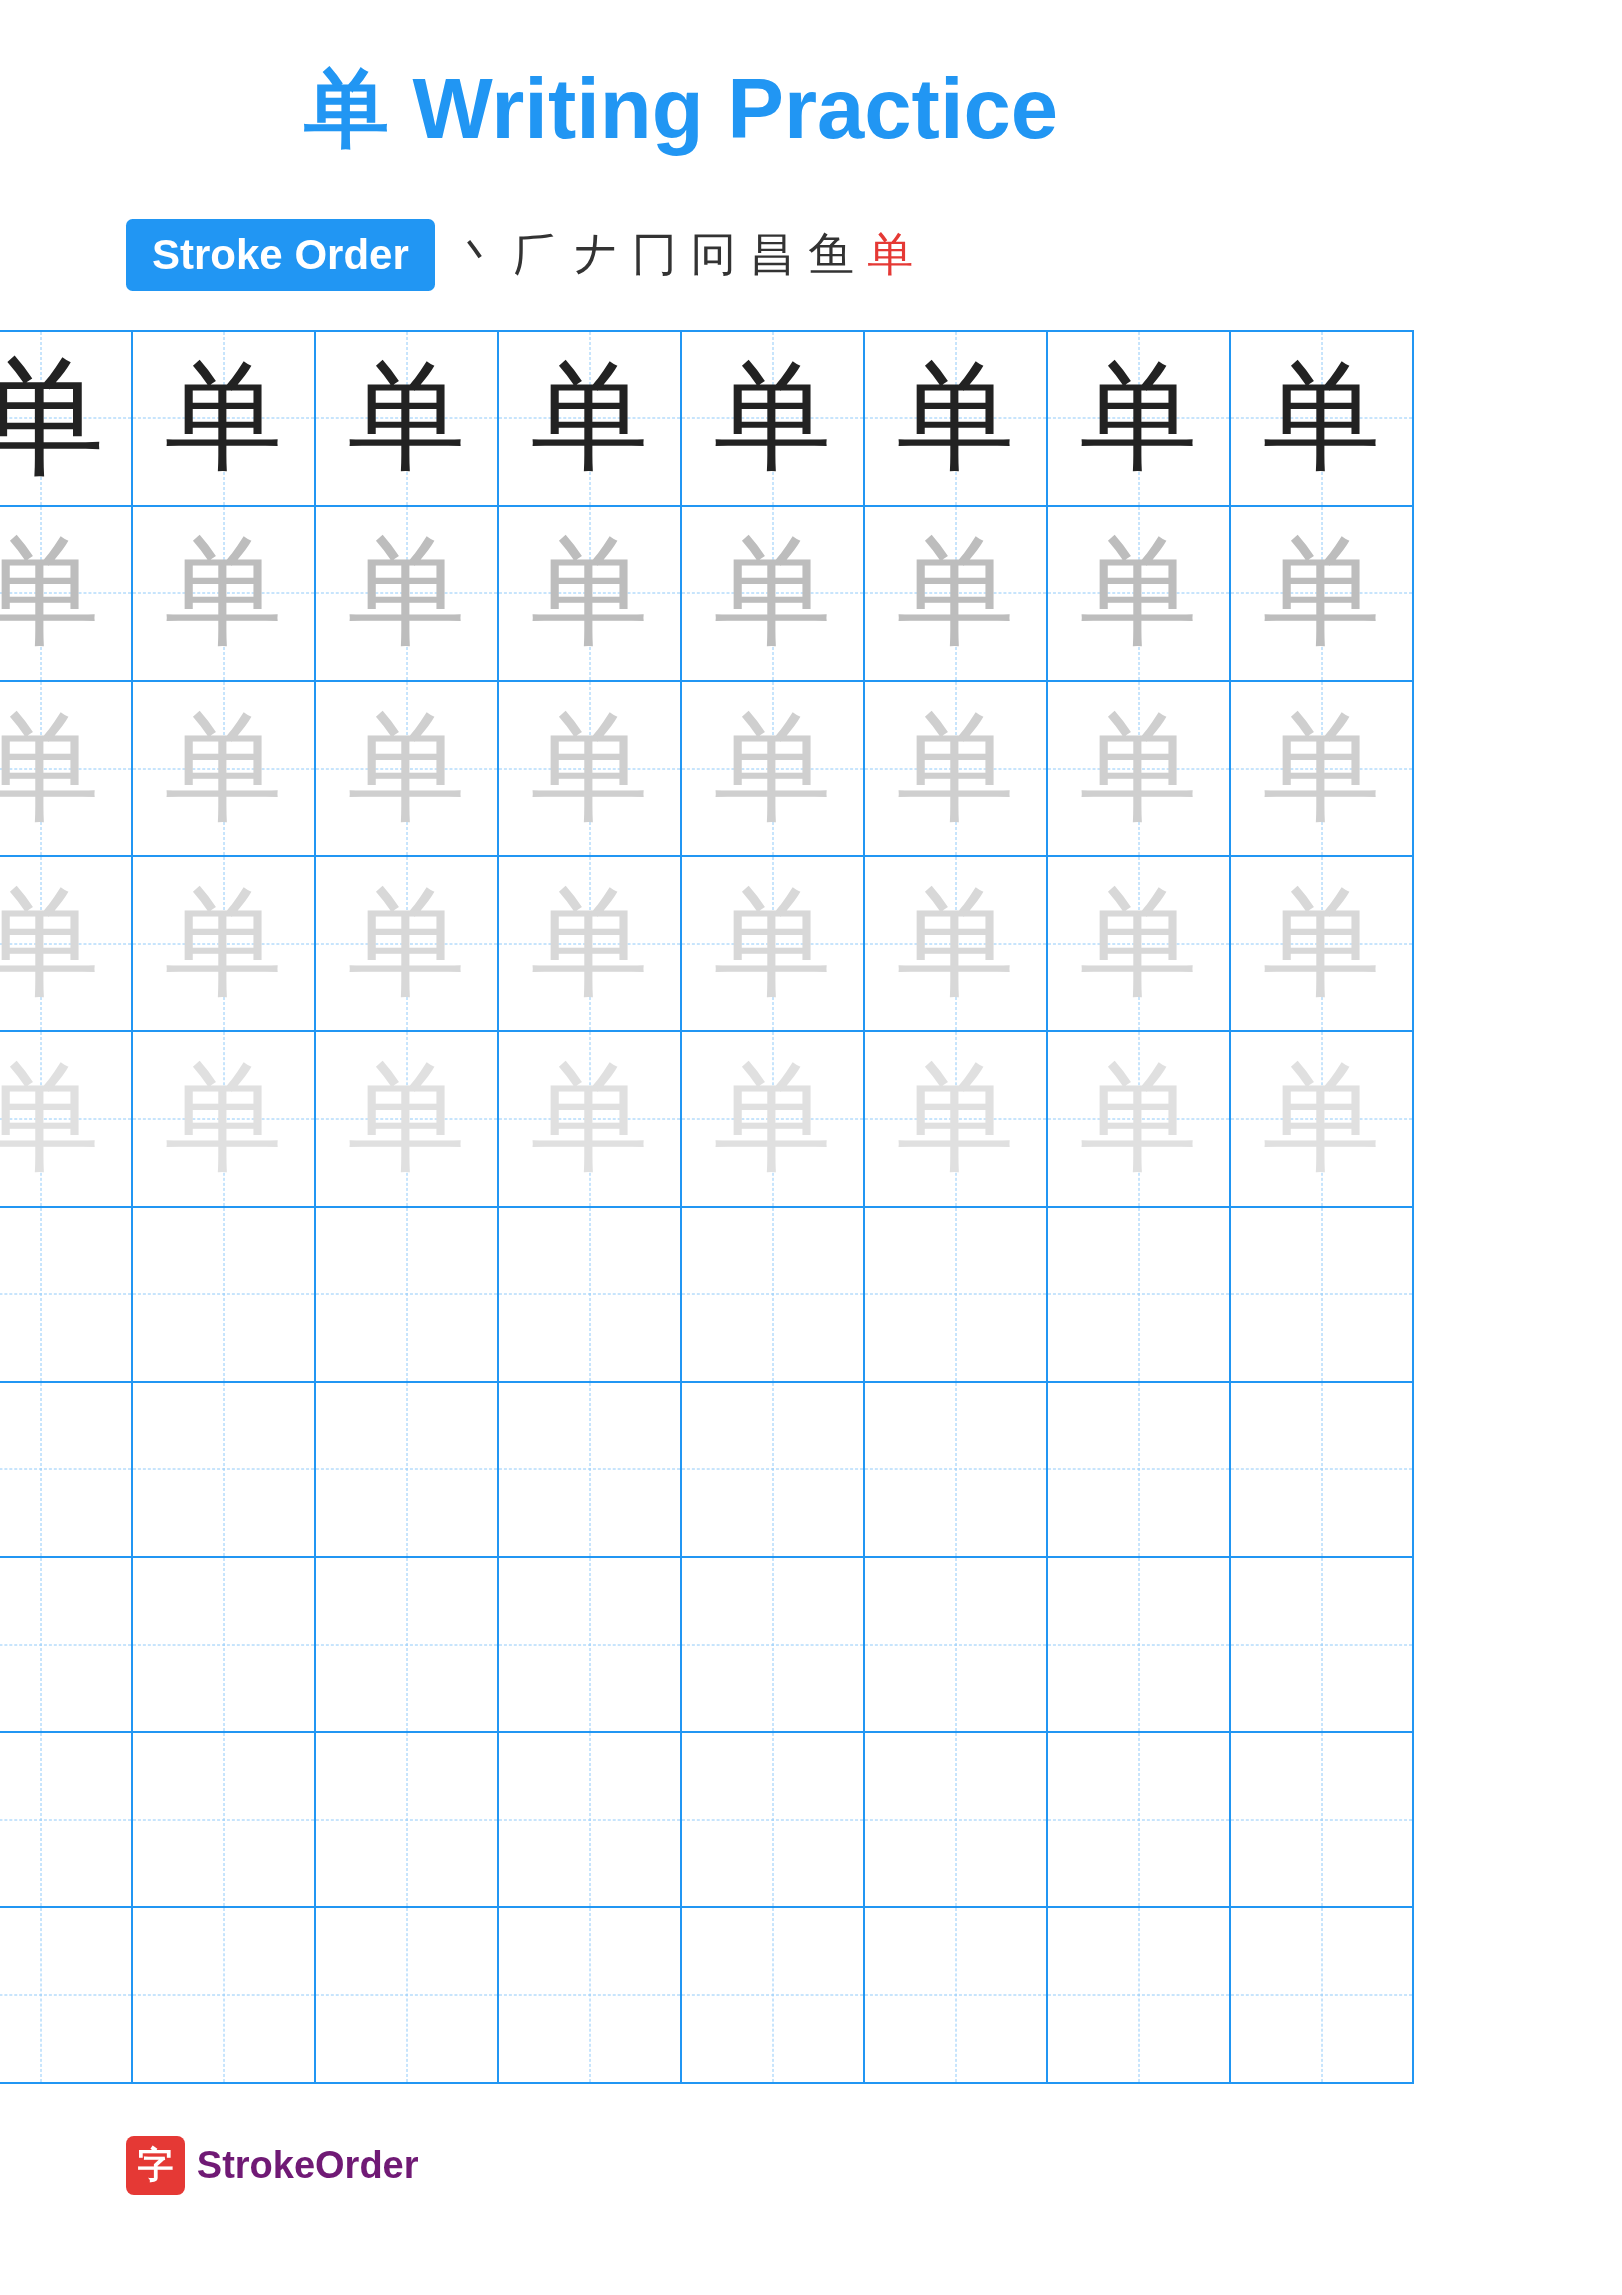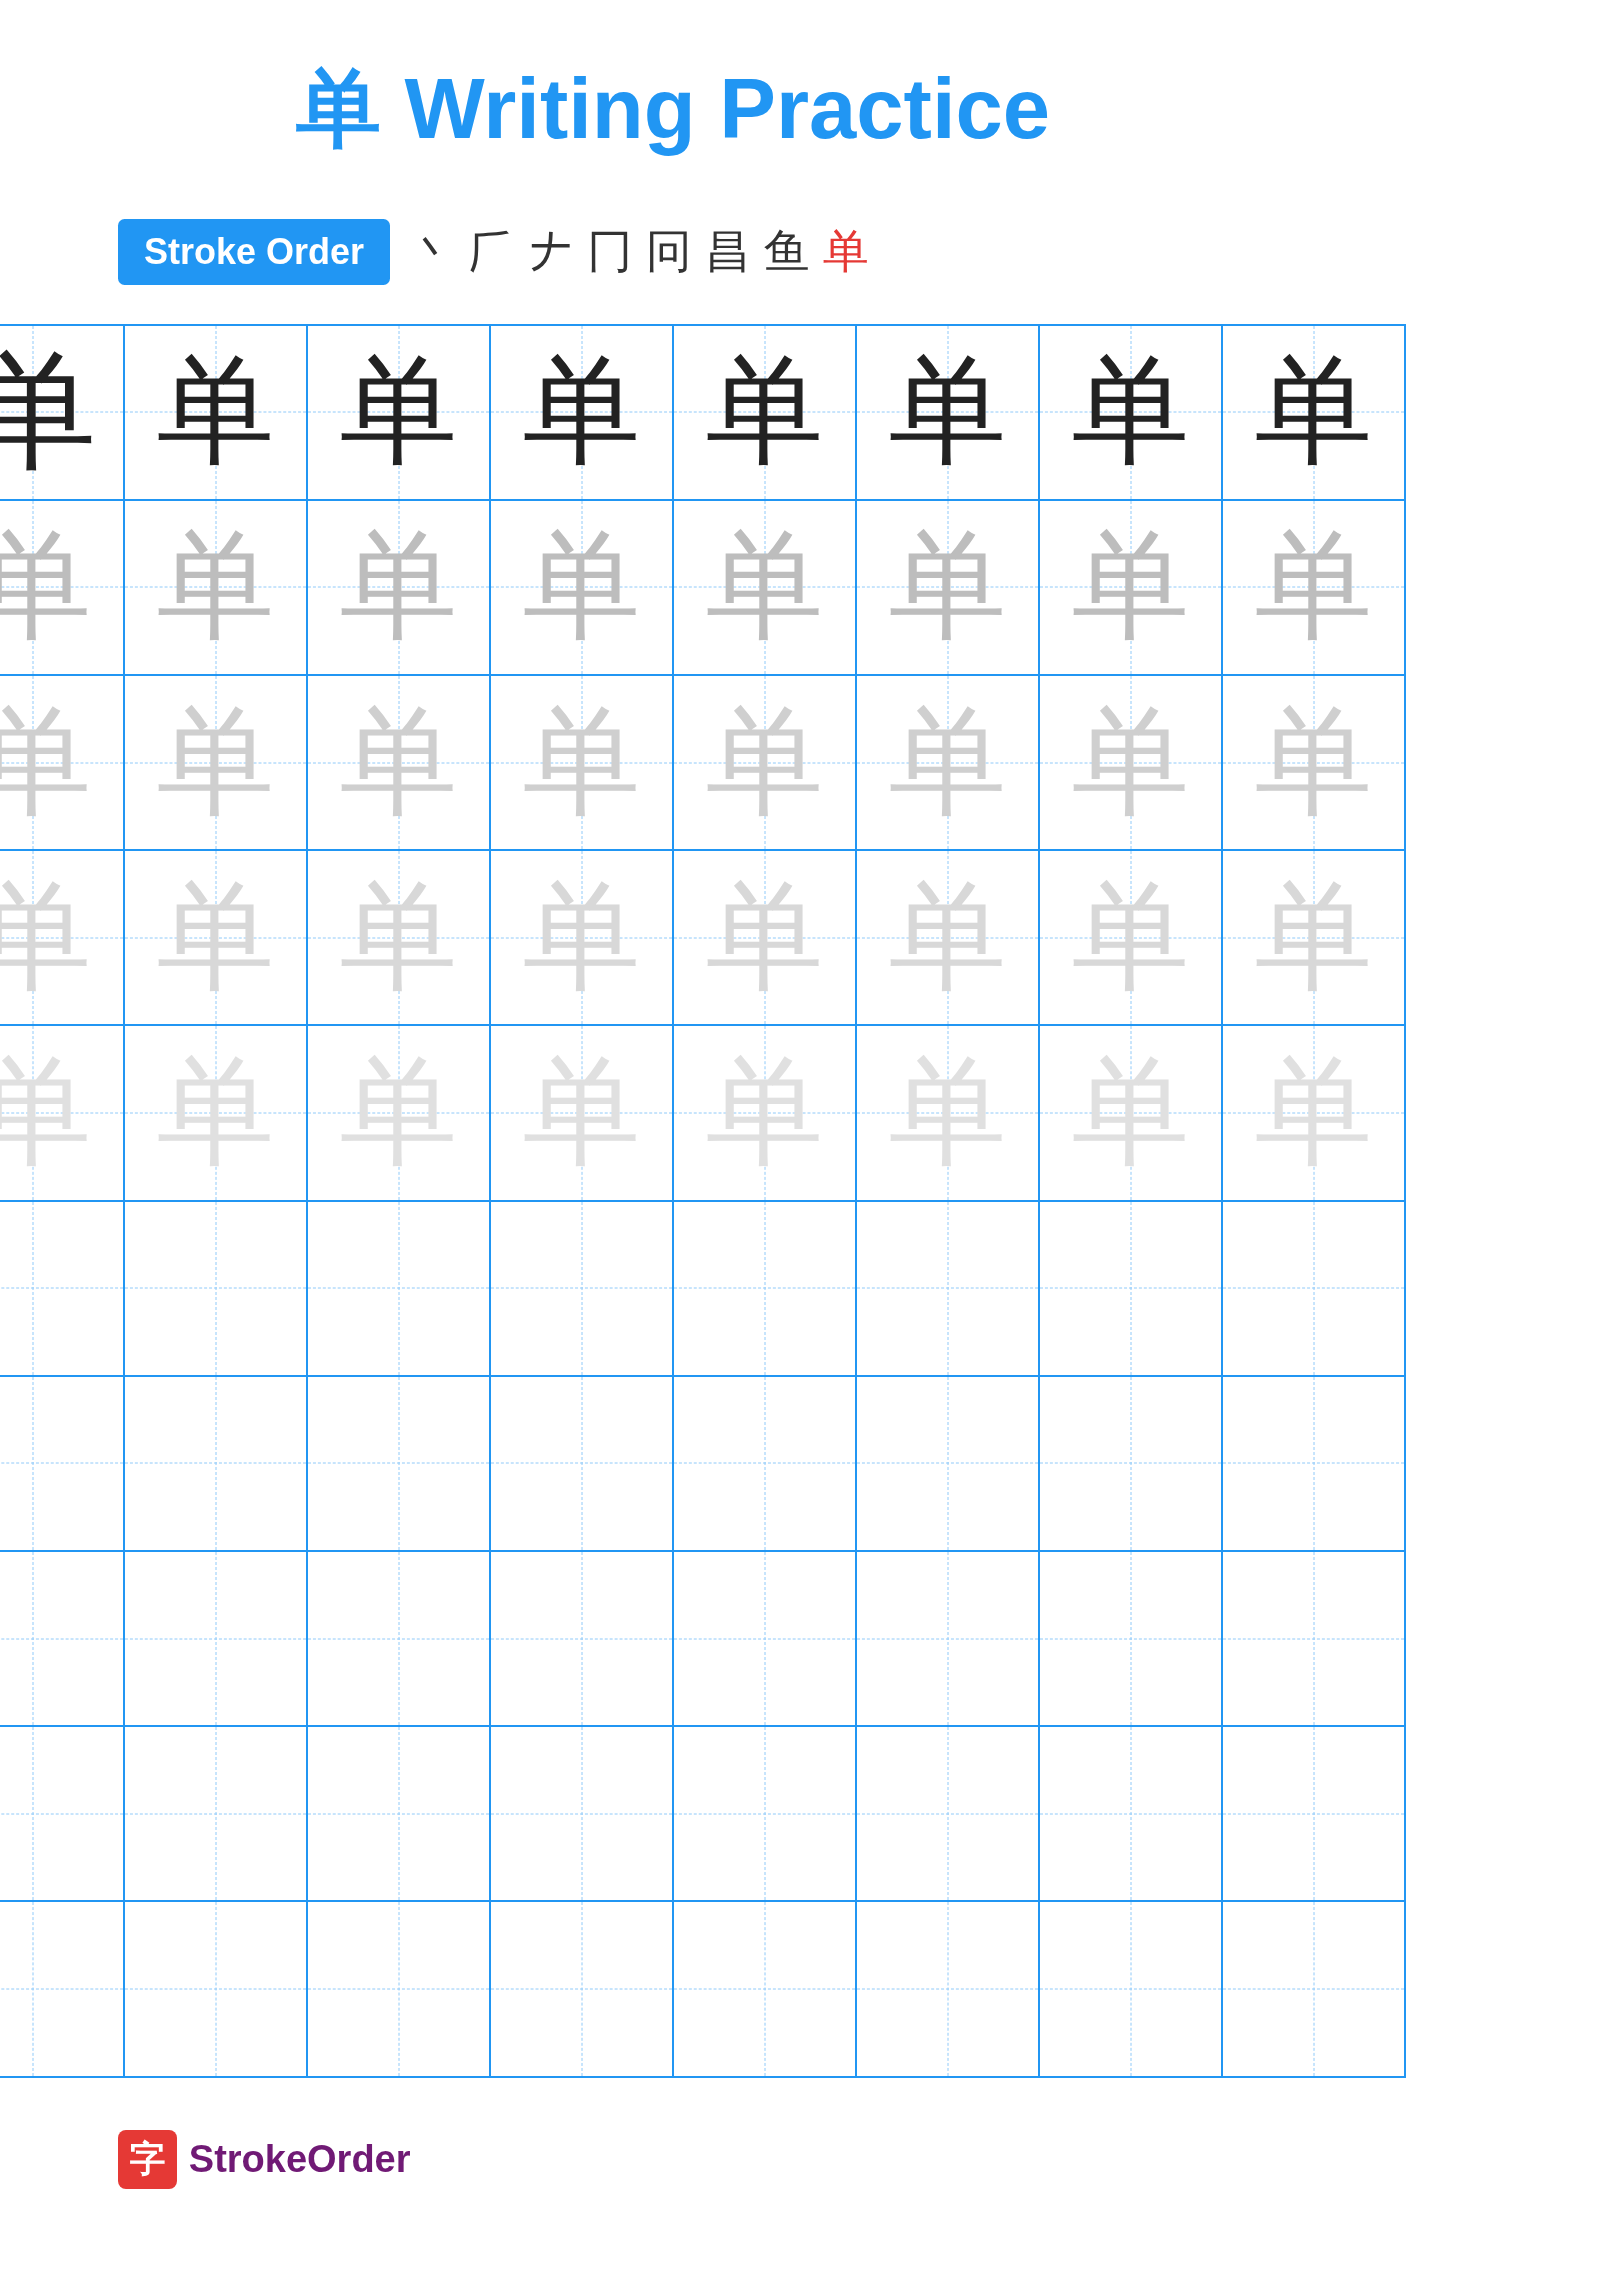--- a/index.html
+++ b/index.html
@@ -13,20 +13,21 @@
     }
 
     .page {
       width: 1346px;
       min-height: 2295px;
       background: #fff;
       padding: 52px 79px;
       display: flex;
       flex-direction: column;
       align-items: center;
+      margin-left: 8px;
     }
 
     .title {
       font-size: 85px;
       font-weight: bold;
       color: #2196F3;
       margin-bottom: 52px;
       text-align: center;
     }
 
@@ -39,21 +40,21 @@
       align-items: center;
       gap: 19.6px;
       margin-bottom: 39px;
       align-self: flex-start;
       margin-left: 39px;
     }
 
     .stroke-order-badge {
       background: #2196F3;
       color: white;
-      font-size: 36px;
+      font-size: 42px;
       font-weight: bold;
       padding: 11.8px 26px;
       border-radius: 6.5px;
     }
 
     .stroke-steps {
       display: flex;
       align-items: center;
       gap: 13px;
       font-size: 46px;

